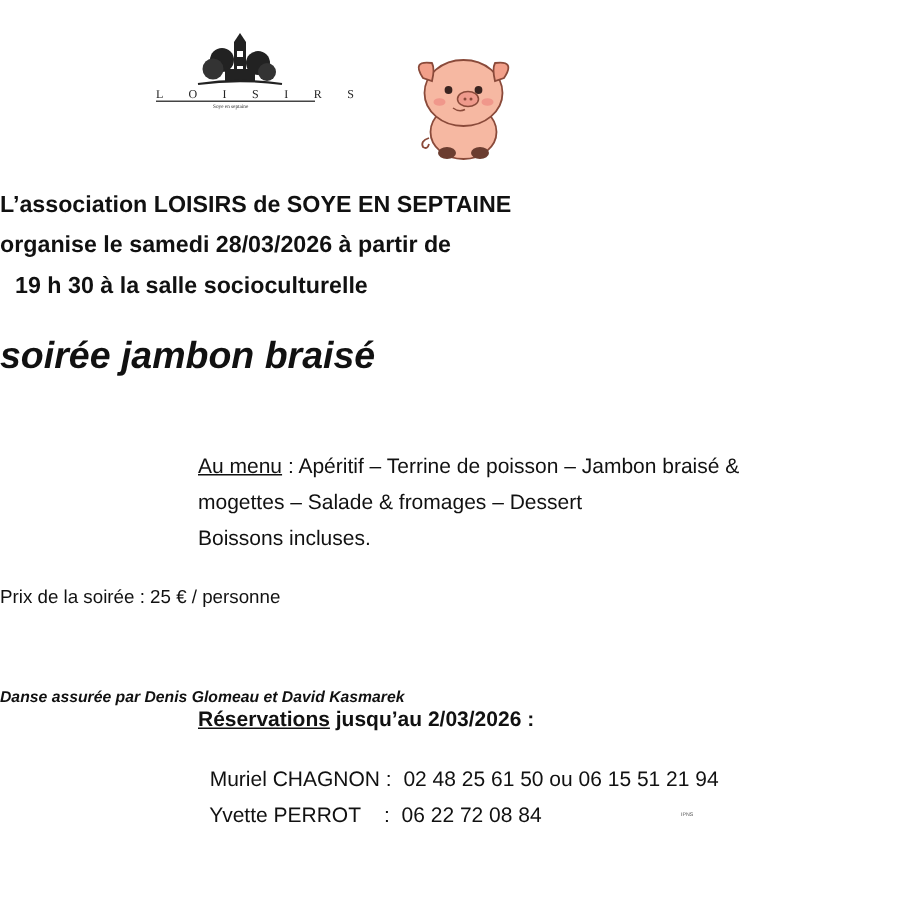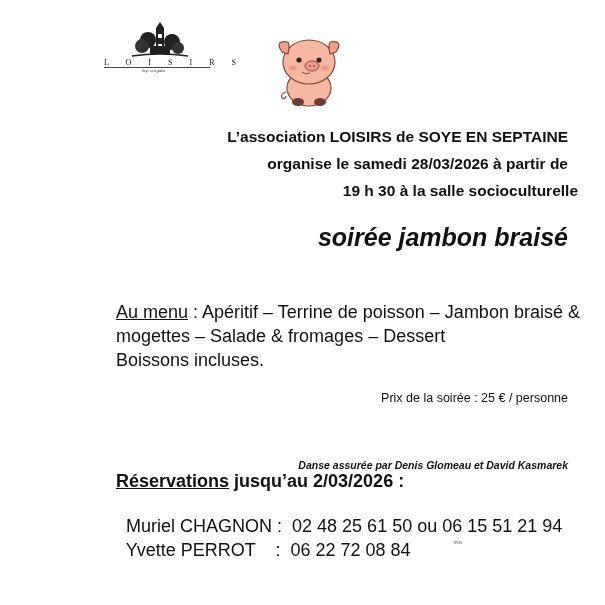--- a/index.html
+++ b/index.html
@@ -1,24 +1,24 @@
 <!DOCTYPE html>
 <html><head>
   <meta charset="utf-8">
   <style>
     html, body { margin:0; padding:0; background:#ffffff; }
     body { width:605px; height:605px; position:relative; overflow:hidden; font-family:"Liberation Sans", sans-serif; color:#111; }
     .logo { position:absolute; left:104px; top:22px; width:106px; height:55px; }
     .logo-text { position:absolute; left:0; top:36px; width:106px; font-family:"Liberation Serif", serif; font-size:8px; letter-spacing:7.5px; color:#222; border-bottom:1px solid #444; padding-bottom:0; line-height:9px; white-space:nowrap; }
     .logo-sub { position:absolute; left:38px; top:47px; font-family:"Liberation Serif", serif; font-size:3.5px; color:#333; white-space:nowrap; }
     .pig { position:absolute; left:268px; top:22px; width:82px; height:86px; }
-    .center { position:absolute; left:0; width:568px; text-align:right; }
+    .center { position:absolute; left:0; width:568px; text-align:left; }
     .h-line { font-weight:bold; font-size:15.5px; }
     .title { font-weight:bold; font-style:italic; font-size:25px; }
-    .body-text { position:absolute; left:116px; font-size:18px; white-space:nowrap; }
+    .body-text { position:absolute; left:132px; font-size:14px; white-space:nowrap; }
     .u { text-decoration:underline; }
     .dance { font-weight:bold; font-style:italic; font-size:10.5px;margin-top:28px; }
     .bold { font-weight:bold; }
     .mark { position:absolute; left:454px; top:541px; font-size:3.5px; color:#555; }
   </style>
 </head>
 <body>
 
 <div class="logo">
   <svg width="60" height="36" viewBox="0 0 60 36" style="position:absolute;left:26px;top:0;">

